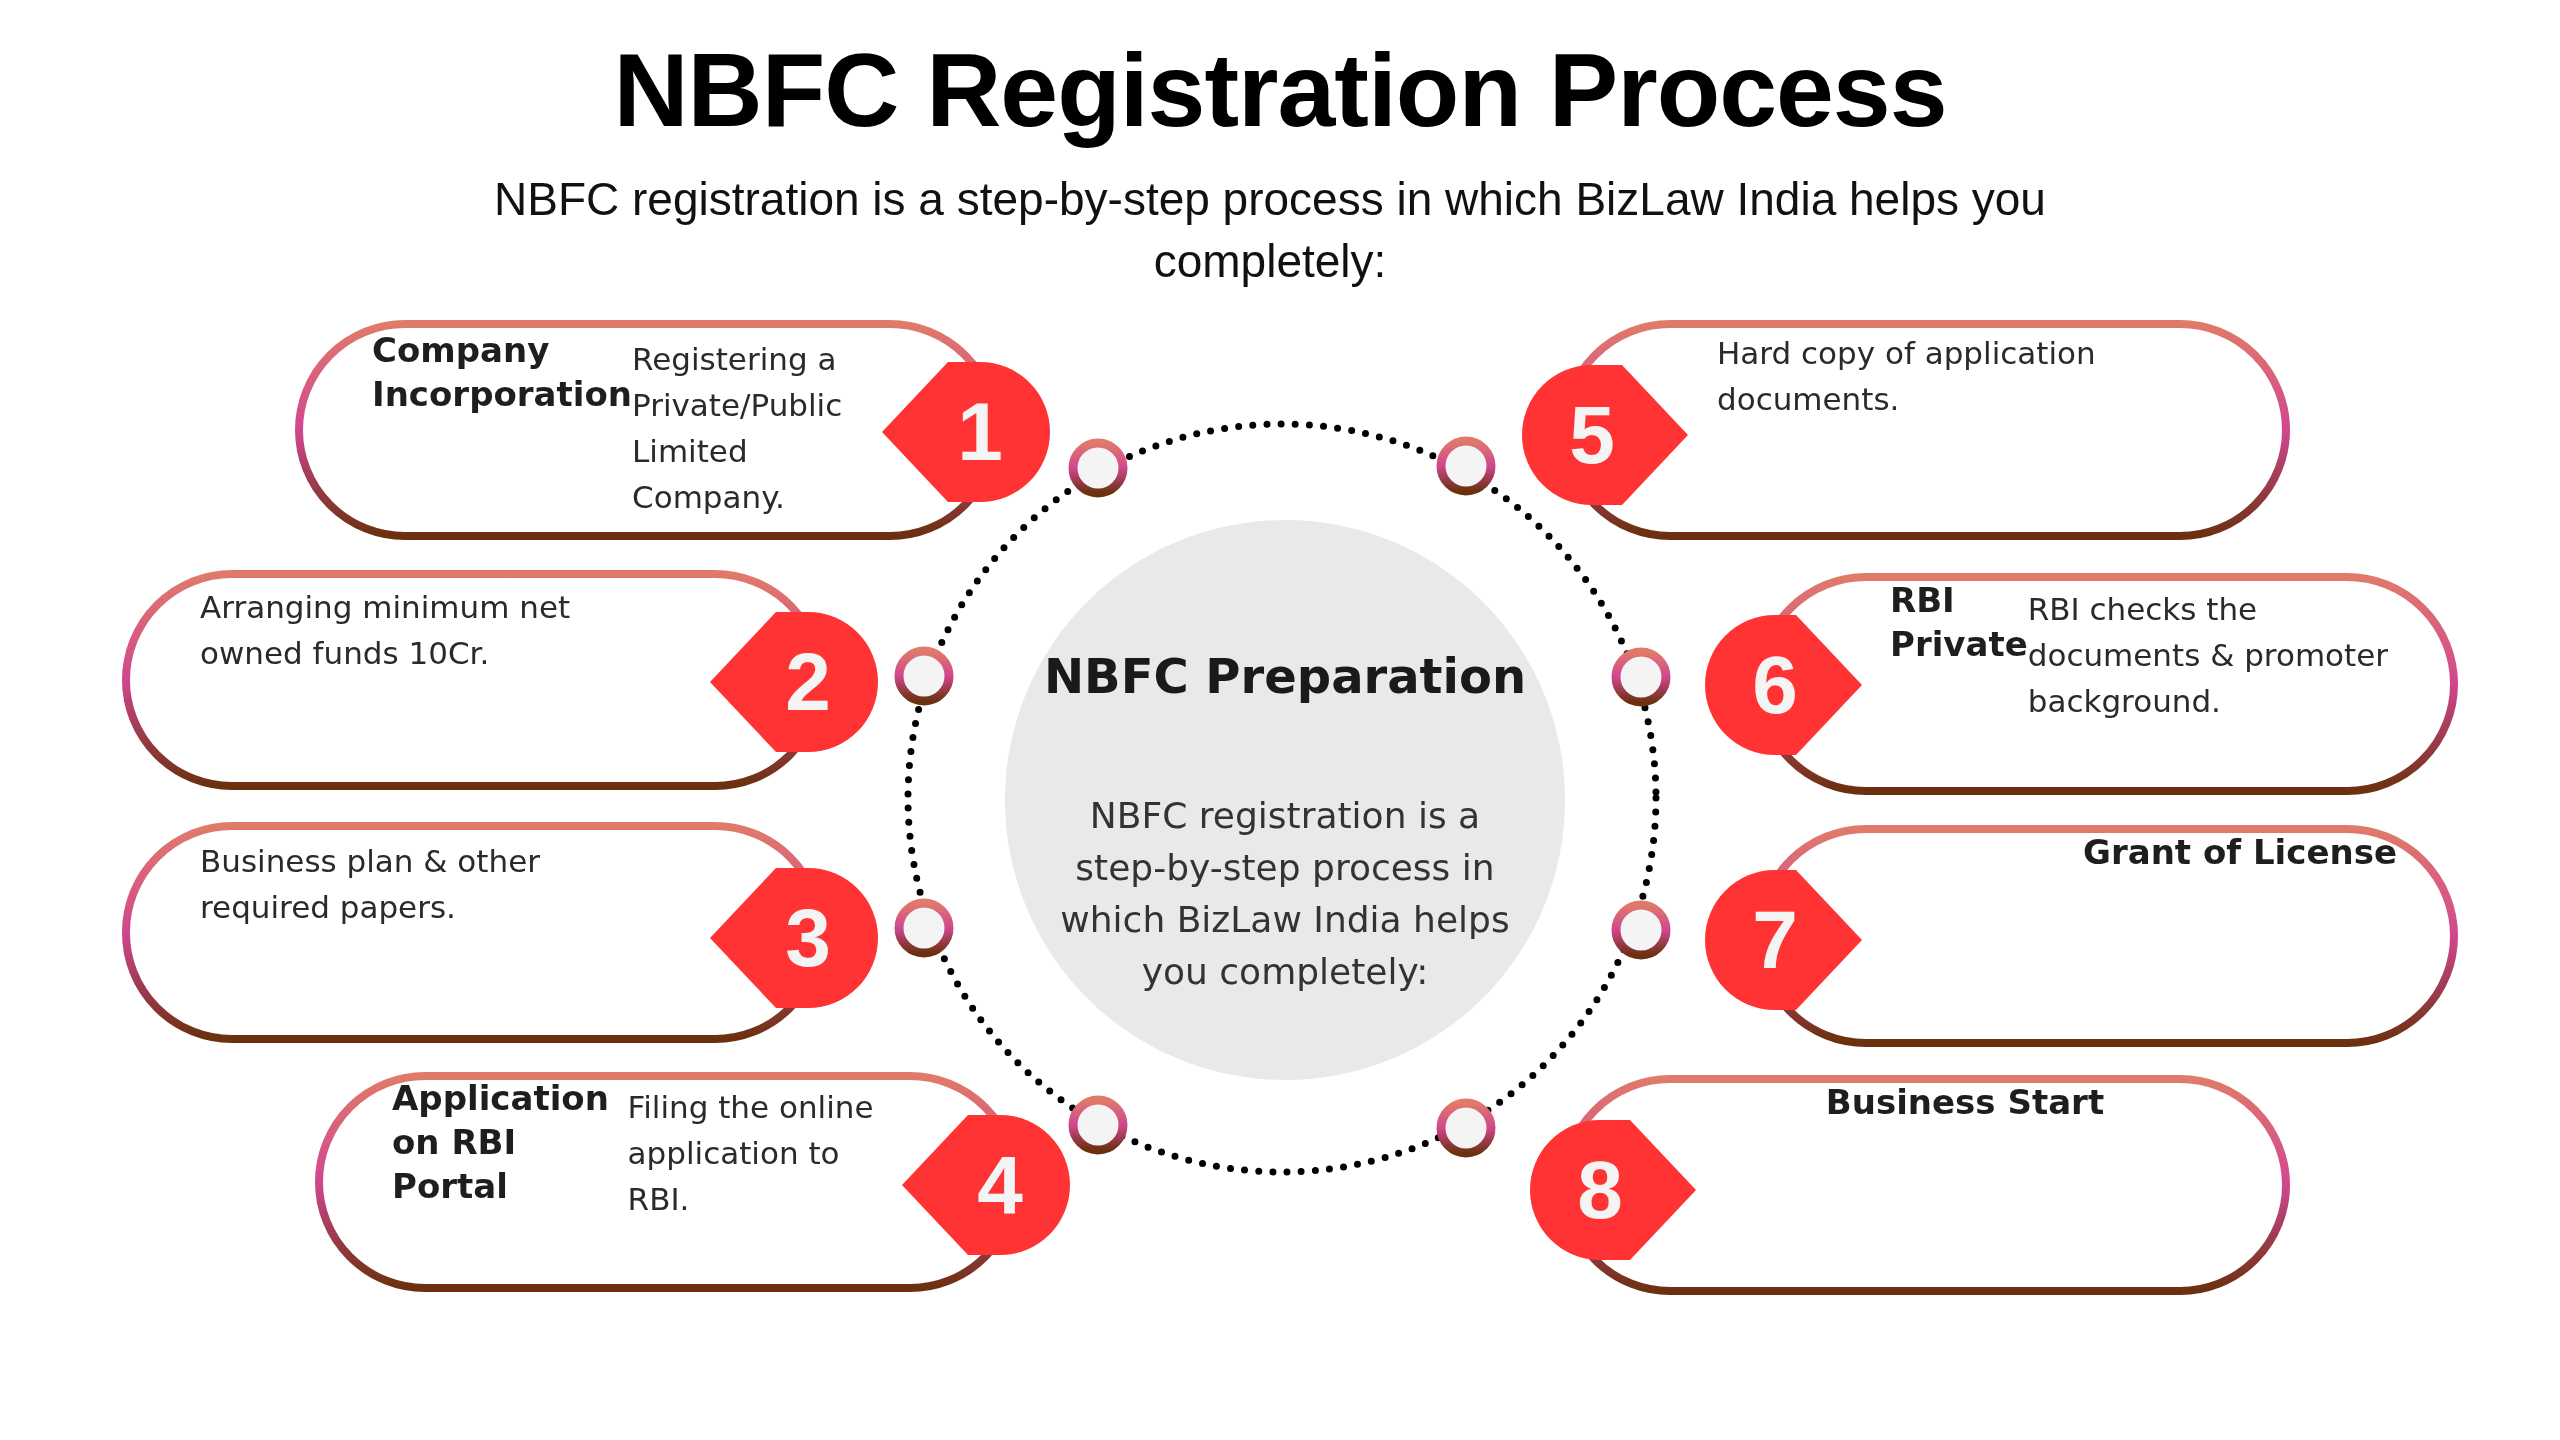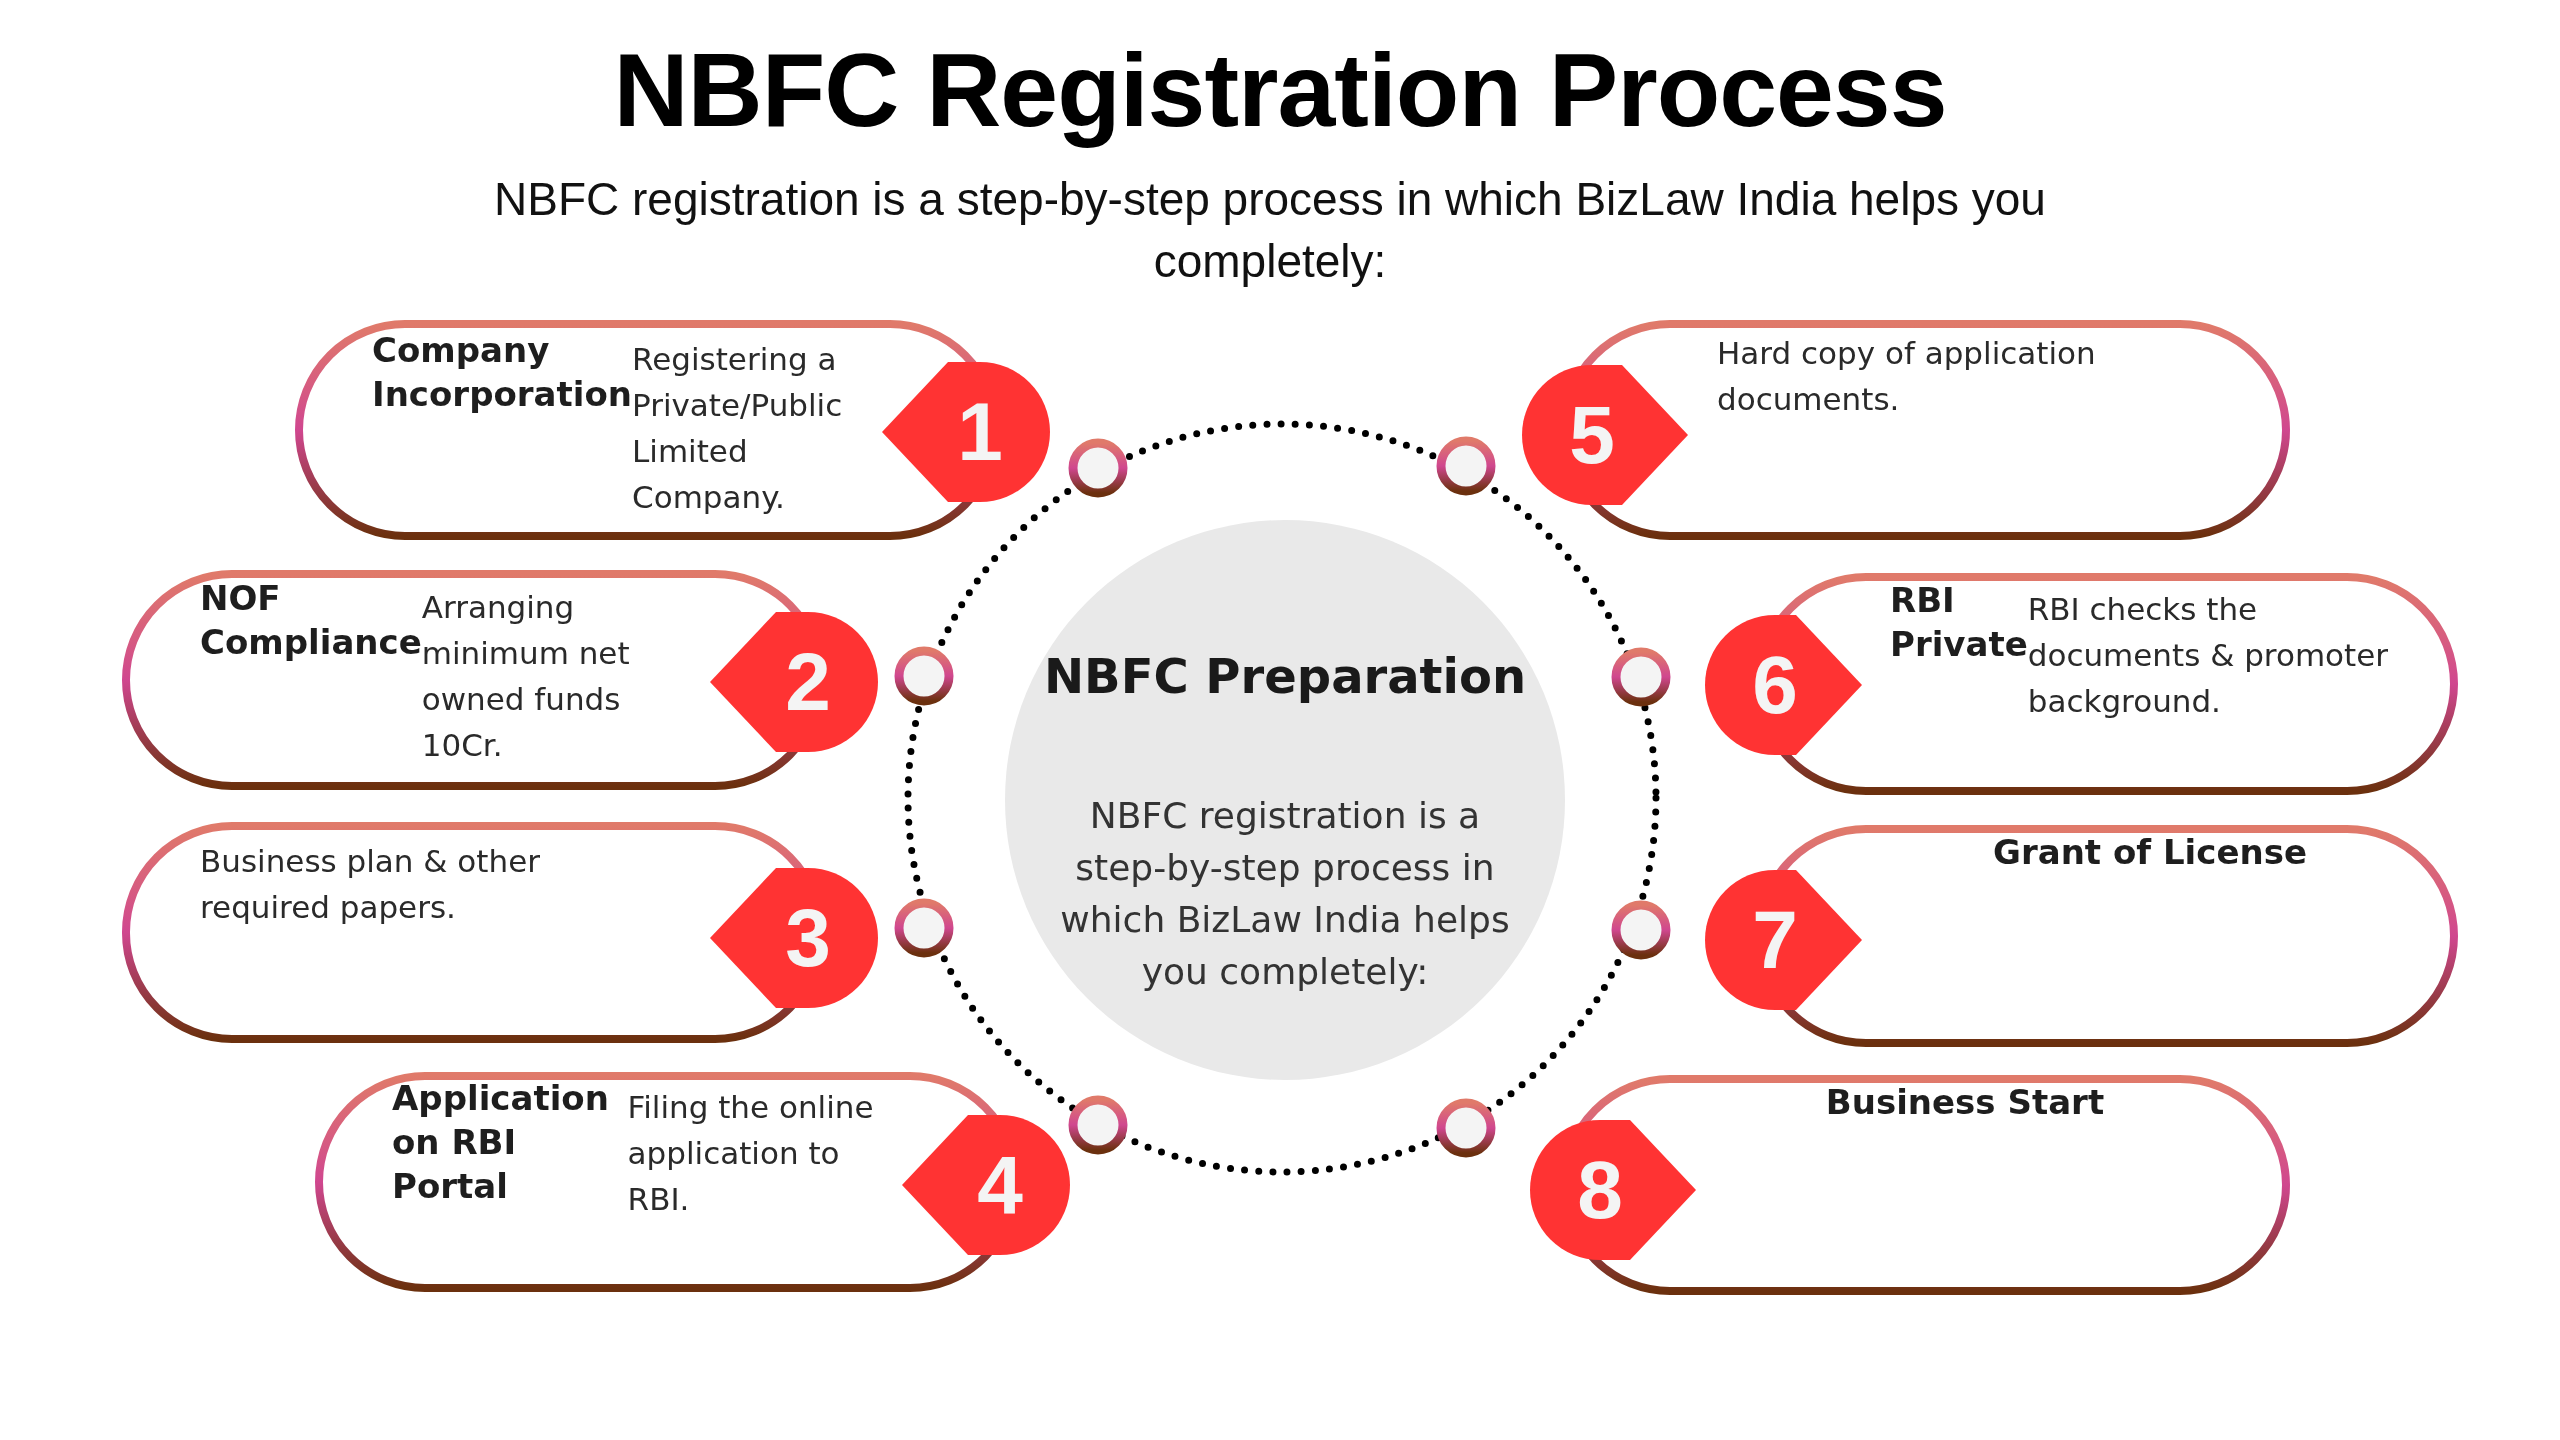--- a/index.html
+++ b/index.html
@@ -79,21 +79,20 @@
 <div class="badge-num" style="left:1530px;top:1120px;">8</div>
 
 <div class="card" style="left:372px;top:328px;width:490px;">
   <div class="card-text" style="left:0;right:0;">
     <div class="card-title">Company Incorporation</div>
     <div class="card-desc">Registering a Private/Public Limited Company.</div>
   </div>
 </div>
 <div class="card" style="left:200px;top:576px;width:430px;">
   <div class="card-text" style="left:0;right:0;">
-    <div class="card-title">NOF Compliance</div>
     <div class="card-desc">Arranging minimum net owned funds 10Cr.</div>
   </div>
 </div>
 <div class="card" style="left:200px;top:830px;width:430px;">
   <div class="card-text" style="left:0;right:0;">
     <div class="card-desc">Business plan &amp; other required papers.</div>
   </div>
 </div>
 <div class="card" style="left:392px;top:1076px;width:500px;">
   <div class="card-text" style="left:0;right:0;">
@@ -105,21 +104,21 @@
   <div class="card-text" style="left:0;right:0;">
     <div class="card-desc tight">Hard copy of application documents.</div>
   </div>
 </div>
 <div class="card" style="left:1890px;top:578px;width:520px;">
   <div class="card-text" style="left:0;right:0;">
     <div class="card-title">RBI Private</div>
     <div class="card-desc">RBI checks the documents &amp; promoter background.</div>
   </div>
 </div>
-<div class="card" style="left:1890px;top:830px;width:520px;">
+<div class="card" style="left:1980px;top:830px;width:520px;">
   <div class="card-text" style="left:0;right:0;">
     <div class="card-title">Grant of License</div>
   </div>
 </div>
 <div class="card" style="left:1725px;top:1080px;width:480px;">
   <div class="card-text" style="left:0;right:0;">
     <div class="card-title">Business Start</div>
   </div>
 </div>
 

